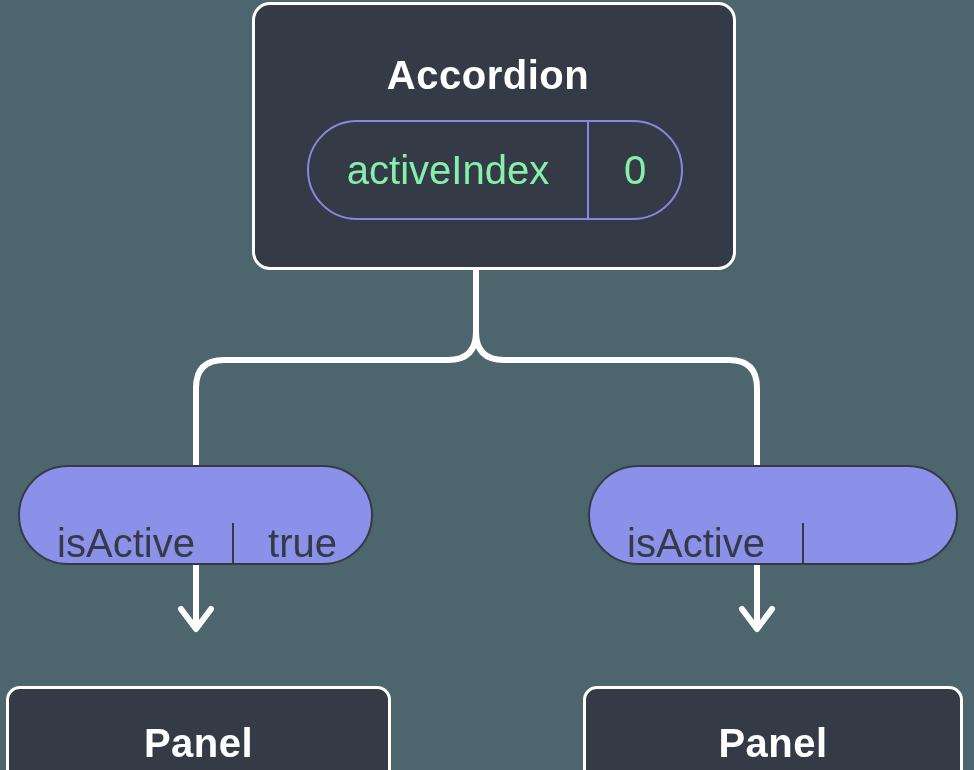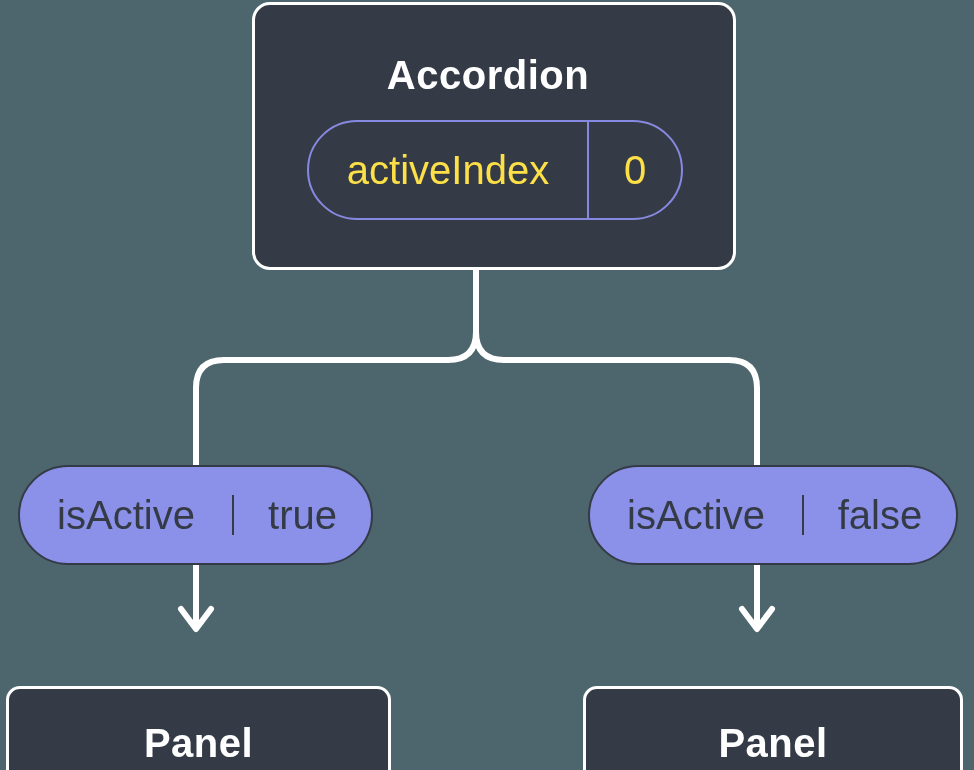--- a/index.html
+++ b/index.html
@@ -32,30 +32,30 @@
   .panel-right{left:583px;top:650px;width:380px;}
 
   
   .state-pill{
     position:absolute;left:307px;top:120px;width:376px;height:100px;z-index:3;
     border:2px solid #8789e0;border-radius:52px;box-sizing:border-box;
     display:flex;align-items:stretch;
   }
   .state-pill .seg{
     display:flex;align-items:center;justify-content:center;
-    color:#fde047;font-size:40px;line-height:1;
+    color:#86efac;font-size:40px;line-height:1;
   }
   .state-pill .seg-label{width:278px;border-right:2px solid #8789e0;}
   .state-pill .seg-value{flex:1;}
 
   
   .prop-pill{
     position:absolute;top:465px;height:100px;z-index:2;
     background:#8b90e8;border:2px solid #343b47;border-radius:52px;
-    box-sizing:border-box;display:flex;align-items:center;
+    box-sizing:border-box;display:flex;align-items:flex-end;
   }
   .prop-pill .seg{
     display:flex;align-items:center;justify-content:center;
     color:#343b47;font-size:40px;line-height:1;
   }
   .prop-pill .seg-label{width:212px;border-right:2px solid #343b47;}
   .prop-pill .seg-value{flex:1;}
   .pill-left{left:18px;width:355px;}
   .pill-right{left:588px;width:370px;}
 </style>
@@ -84,21 +84,20 @@
     <div class="seg seg-value">0</div>
   </div>
 
   <div class="prop-pill pill-left">
     <div class="seg seg-label">isActive</div>
     <div class="seg seg-value">true</div>
   </div>
 
   <div class="prop-pill pill-right">
     <div class="seg seg-label">isActive</div>
-    <div class="seg seg-value">false</div>
   </div>
 
   <div class="node panel-node panel-left">
     <div class="node-title">Panel</div>
   </div>
 
   <div class="node panel-node panel-right">
     <div class="node-title">Panel</div>
   </div>
 

